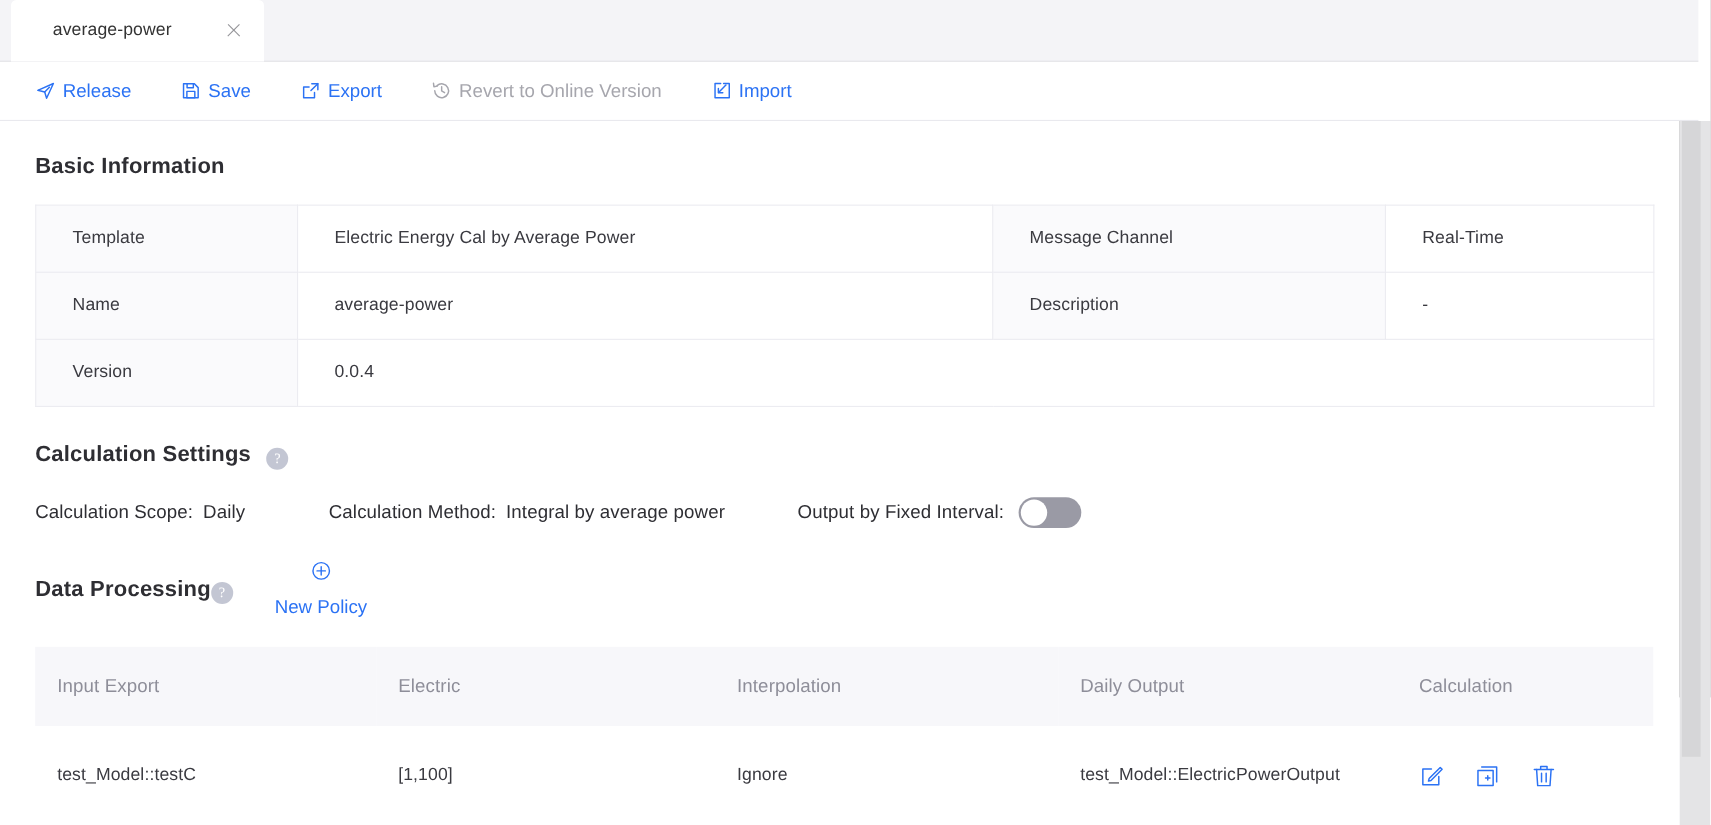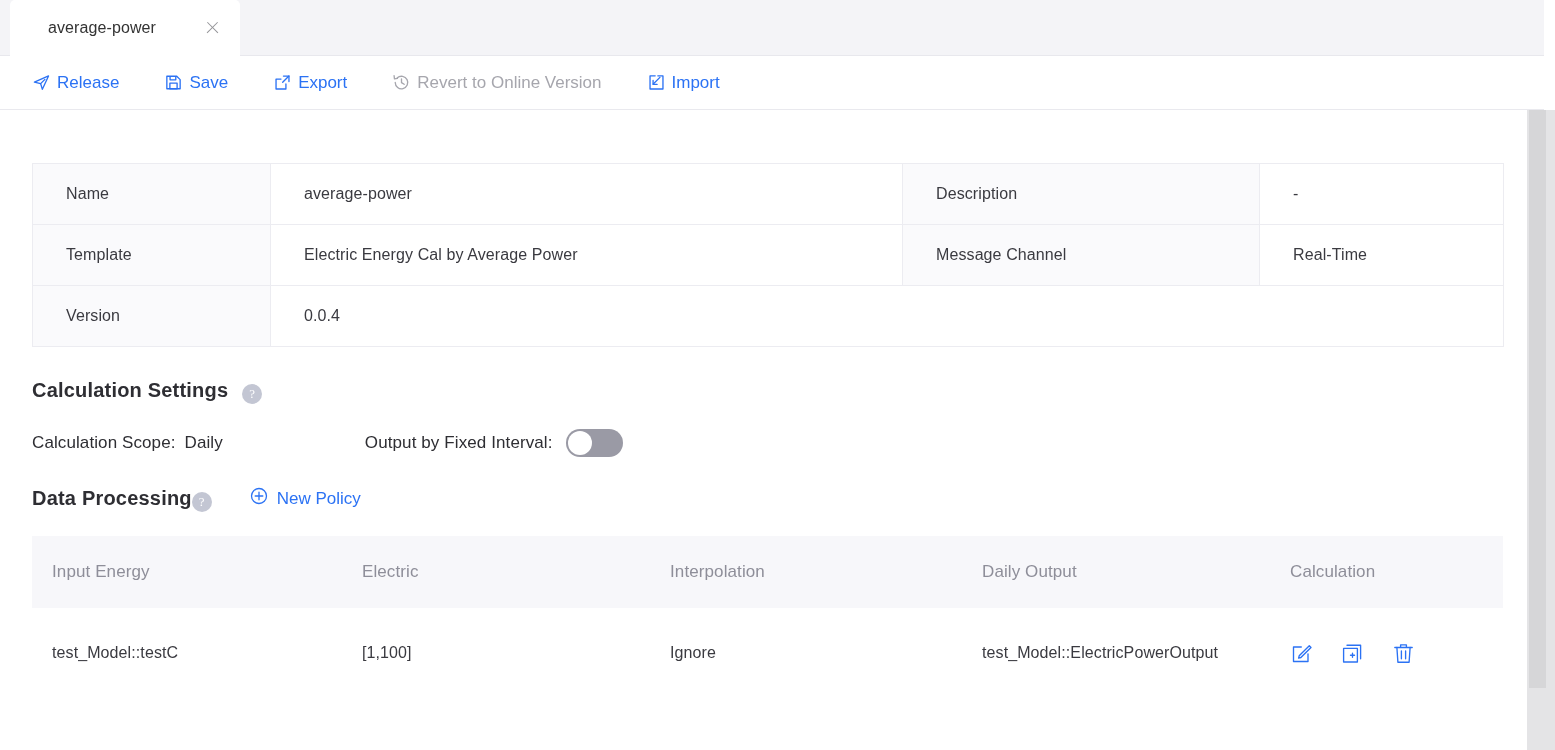--- a/index.html
+++ b/index.html
@@ -194,20 +194,21 @@
     align-items: center;
     gap: 9px;
     margin-left: 38px;
     color: #2b72f4;
     font-size: 17px;
     cursor: pointer;
     background: none;
     border: none;
     font-family: inherit;
     padding: 0;
+    flex-direction: column;
   }
 
   .dp-table {
     margin-top: 26px;
     width: 1471px;
     border-collapse: collapse;
     table-layout: fixed;
   }
   .dp-table th {
     background: #f7f7fa;
@@ -330,60 +331,67 @@
           <path d="M6.4 7.8 V12 H10.6"></path>
         </svg>
       </span>
       <span>Import</span>
     </button>
 
   </div>
 
   <div class="content">
 
+    <div class="section-head">
+      <span class="section-title">Basic Information</span>
+    </div>
 
     <table class="info-table">
       <colgroup>
         <col class="col-lab1">
           <col class="col-val1">
           <col class="col-lab2">
           <col class="col-val2">
       </colgroup>
       <tbody>
         <tr>
+          <td class="lab">Template</td>
+          <td class="val">Electric Energy Cal by Average Power</td>
+          <td class="lab">Message Channel</td>
+          <td class="val">Real-Time</td>
+        </tr>
+        <tr>
           <td class="lab">Name</td>
           <td class="val">average-power</td>
           <td class="lab">Description</td>
           <td class="val">-</td>
-        </tr>
-        <tr>
-          <td class="lab">Template</td>
-          <td class="val">Electric Energy Cal by Average Power</td>
-          <td class="lab">Message Channel</td>
-          <td class="val">Real-Time</td>
         </tr>
         <tr>
           <td class="lab">Version</td>
           <td class="val" colspan="3">0.0.4</td>
         </tr>
       </tbody>
     </table>
 
     <div class="calc-block">
       <div class="section-head">
         <span class="section-title">Calculation Settings</span>
         <span class="helpdot">?</span>
       </div>
 
       <div class="calc-row">
         <span class="calc-field">
           <span class="calc-label">Calculation Scope:</span>
           <span class="calc-value">Daily</span>
         </span>
         <span class="gap-a"></span>
+        <span class="calc-field">
+          <span class="calc-label">Calculation Method:</span>
+          <span class="calc-value">Integral by average power</span>
+        </span>
         <span class="gap-b"></span>
         <span class="calc-field">
           <span class="calc-label">Output by Fixed Interval:</span>
         </span>
         <span class="toggle">
           <span class="knob"></span>
         </span>
       </div>
     </div>
 
@@ -405,21 +413,21 @@
       <table class="dp-table">
         <colgroup>
           <col class="dp-c1">
             <col class="dp-c2">
             <col class="dp-c3">
             <col class="dp-c4">
             <col class="dp-c5">
         </colgroup>
         <thead>
           <tr>
-            <th>Input Energy</th>
+            <th>Input Export</th>
             <th>Electric</th>
             <th>Interpolation</th>
             <th>Daily Output</th>
             <th>Calculation</th>
           </tr>
         </thead>
         <tbody>
           <tr>
             <td>test_Model::testC</td>
             <td>[1,100]</td>

